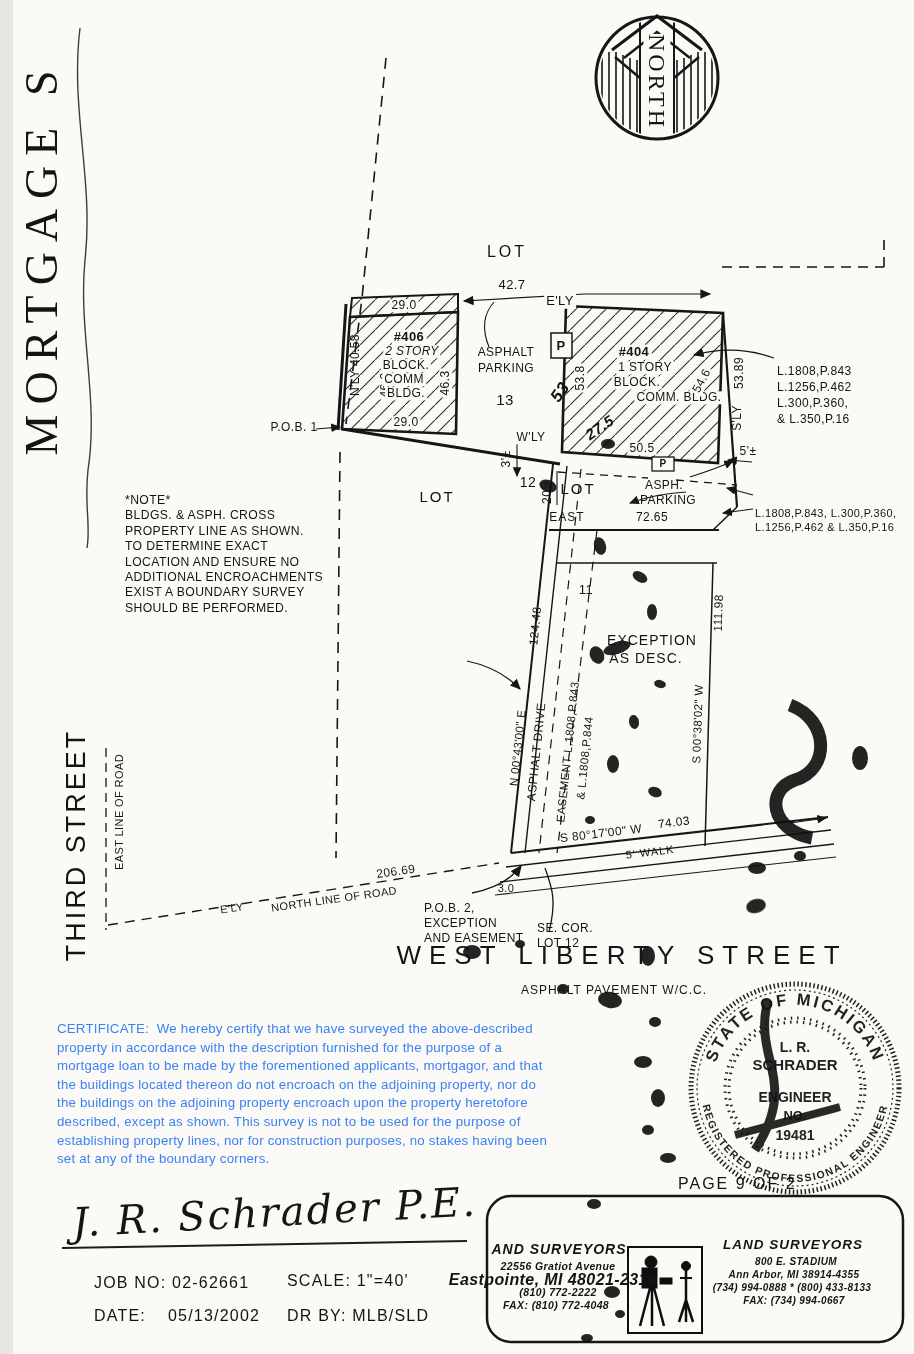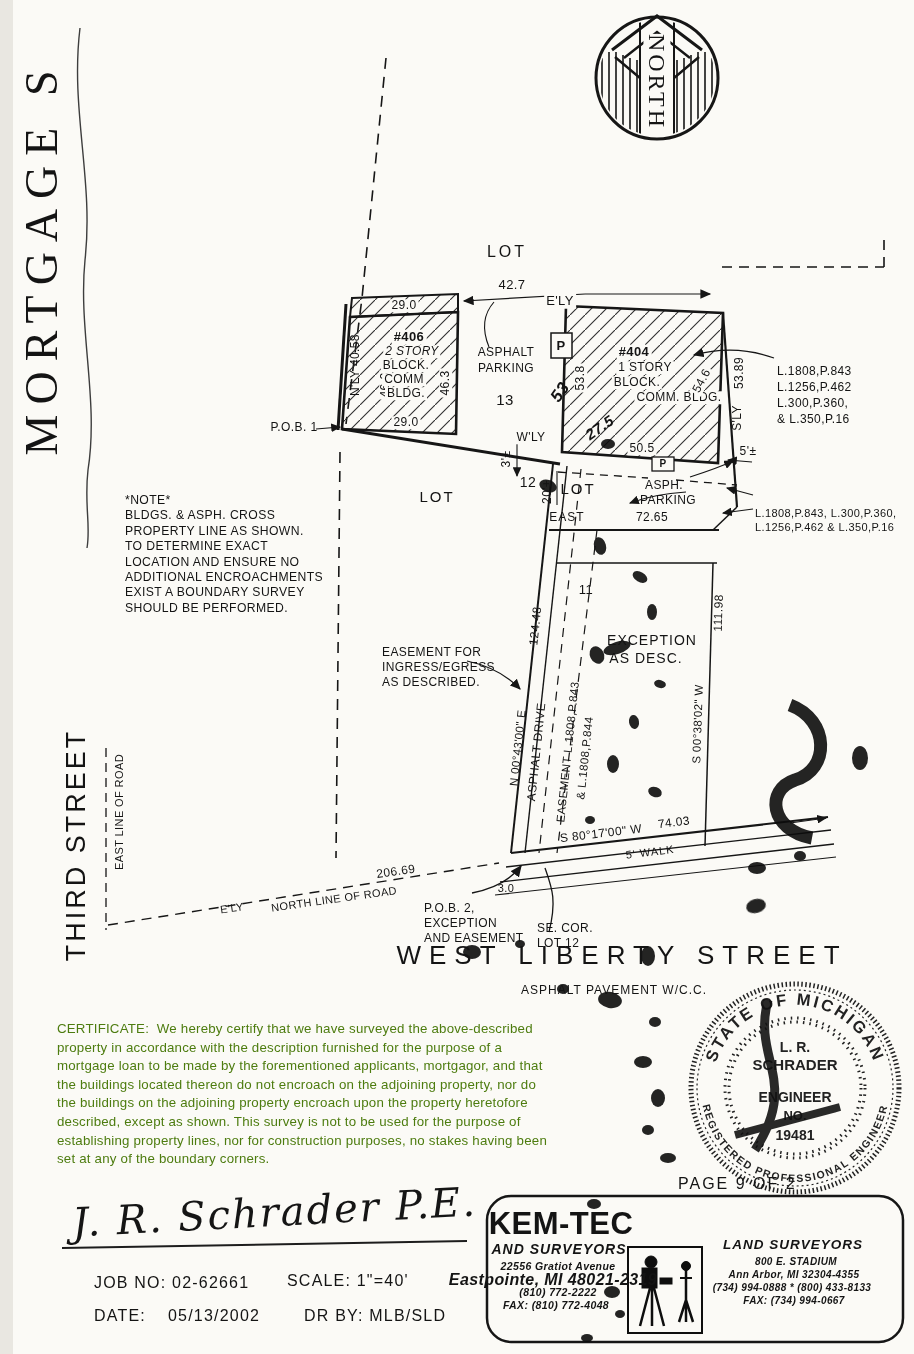--- a/index.html
+++ b/index.html
@@ -8,21 +8,21 @@
   .lbl{position:absolute;font:12px/1.12 "Liberation Sans",sans-serif;color:#141414;
        letter-spacing:.4px;white-space:nowrap;transform:translate(-50%,-50%);}
   .bgp{background:#fbfaf6;padding:0 2px;}
   .blk{position:absolute;font:12px/15px "Liberation Sans",sans-serif;color:#141414;
        letter-spacing:.4px;white-space:nowrap;margin-top:21px;}
   .blk span{display:block;}
   .serif{font-family:"Liberation Serif",serif;}
   .hand{font-style:italic;font-weight:bold;}
   svg{position:absolute;left:0;top:0;}
   .cert{position:absolute;left:57px;top:1020px;width:497px;
-        font:13.3px/18.6px "Liberation Sans",sans-serif;letter-spacing:.2px;color:#4d7c0f;}
+        font:13.3px/18.6px "Liberation Sans",sans-serif;letter-spacing:.2px;color:#3b82f6;}
   .sig{position:absolute;left:72px;top:1192px;font:italic 40px/1 "DejaVu Serif",serif;
        transform:rotate(-3deg);color:#151515;letter-spacing:2px;}
 </style>
 </head>
 <body>
 
 <div class="page">
 
   <svg width="914" height="1354" viewBox="0 0 914 1354">
     <defs>
@@ -245,25 +245,20 @@
   <div class="blk" style="left:755px;top:485px;font-size:11px;line-height:14px;">
     <span>L.1808,P.843, L.300,P.360,</span>
     <span>L.1256,P.462 &amp; L.350,P.16</span>
   </div>
   <div class="lbl" style="left:567px;top:518px;letter-spacing:1px;">EAST</div>
   <div class="lbl" style="left:652px;top:518px;">72.65</div>
 
   <div class="lbl" style="left:586px;top:590px;font-size:13px;">11</div>
   <div class="lbl" style="left:652px;top:641px;font-size:14px;letter-spacing:1px;">EXCEPTION</div>
   <div class="lbl" style="left:646px;top:659px;font-size:14px;letter-spacing:1px;">AS DESC.</div>
-  <div class="blk" style="left:382px;top:624px;">
-    <span>EASEMENT FOR</span>
-    <span>INGRESS/EGRESS</span>
-    <span>AS DESCRIBED.</span>
-  </div>
   <div class="lbl" style="left:536px;top:626px;transform:translate(-50%,-50%) rotate(-84deg);">124.48</div>
   <div class="lbl" style="left:518px;top:748px;font-size:11.5px;transform:translate(-50%,-50%) rotate(-84deg);">N 00°43'00" E</div>
   <div class="lbl" style="left:537px;top:752px;transform:translate(-50%,-50%) rotate(-84deg);">ASPHALT DRIVE</div>
   <div class="lbl" style="left:568px;top:752px;font-size:11.5px;transform:translate(-50%,-50%) rotate(-84deg);">EASEMENT L.1808,P.843</div>
   <div class="lbl" style="left:585px;top:758px;font-size:11.5px;transform:translate(-50%,-50%) rotate(-84deg);">&amp; L.1808,P.844</div>
   <div class="lbl" style="left:698px;top:724px;font-size:11.5px;transform:translate(-50%,-50%) rotate(-88deg);">S 00°38'02" W</div>
   <div class="lbl" style="left:719px;top:613px;transform:translate(-50%,-50%) rotate(-88deg);">111.98</div>
 
   <div class="lbl" style="left:601px;top:834px;transform:translate(-50%,-50%) rotate(-7deg);">S 80°17'00" W</div>
   <div class="lbl" style="left:674px;top:823px;transform:translate(-50%,-50%) rotate(-7deg);">74.03</div>
@@ -295,30 +290,29 @@
     <span>SHOULD BE PERFORMED.</span>
   </div>
 
   <div class="cert"><span>CERTIFICATE:</span>&nbsp;&nbsp;<span>We hereby certify that we have surveyed the above-described property in accordance with the description furnished for the purpose of a mortgage loan to be made by the forementioned applicants, mortgagor, and that the buildings located thereon do not encroach on the adjoining property, nor do the buildings on the adjoining property encroach upon the property heretofore described, except as shown.  This survey is not to be used for the purpose of establishing property lines, nor for construction purposes, no stakes having been set at any of the boundary corners.</span></div>
 
   <div class="sig">J. R. Schrader  P.E.</div>
   <div class="blk" style="left:94px;top:1254px;font-size:16px;letter-spacing:1.2px;">JOB NO: 02-62661</div>
   <div class="blk" style="left:287px;top:1252px;font-size:16px;letter-spacing:1.2px;">SCALE: 1"=40'</div>
   <div class="blk" style="left:94px;top:1287px;font-size:16px;letter-spacing:1.2px;">DATE:</div>
   <div class="blk" style="left:168px;top:1287px;font-size:16px;letter-spacing:1.2px;">05/13/2002</div>
-  <div class="blk" style="left:304px;top:1287px;font-size:16px;letter-spacing:1.2px;">DR BY: MLB/SLD</div>
+  <div class="blk" style="left:287px;top:1287px;font-size:16px;letter-spacing:1.2px;">DR BY: MLB/SLD</div>
 
   <div class="blk" style="left:678px;top:1155px;font-size:16px;letter-spacing:2px;">PAGE 9 OF 2</div>
 
-  <div class="lbl" style="left:561px;top:1224px;font-size:31px;font-weight:bold;letter-spacing:.5px;">KEM-TEC</div>
   <div class="lbl" style="left:559px;top:1250px;font-size:14px;font-style:italic;font-weight:bold;letter-spacing:1px;">AND SURVEYORS</div>
   <div class="lbl hand" style="left:558px;top:1267px;font-size:10.5px;">22556 Gratiot Avenue</div>
   <div class="lbl hand" style="left:553px;top:1280px;font-size:16px;">Eastpointe, MI 48021-2319</div>
   <div class="lbl hand" style="left:558px;top:1293px;font-size:10.5px;">(810) 772-2222</div>
   <div class="lbl hand" style="left:556px;top:1306px;font-size:10.5px;">FAX: (810) 772-4048</div>
 
   <div class="lbl" style="left:793px;top:1245px;font-size:13.5px;font-style:italic;font-weight:bold;letter-spacing:1px;">LAND SURVEYORS</div>
   <div class="lbl hand" style="left:796px;top:1262px;font-size:10px;">800 E. STADIUM</div>
-  <div class="lbl hand" style="left:794px;top:1275px;font-size:10px;">Ann Arbor, MI 32304-4355</div>
+  <div class="lbl hand" style="left:794px;top:1275px;font-size:10px;">Ann Arbor, MI 38914-4355</div>
   <div class="lbl hand" style="left:792px;top:1288px;font-size:10px;">(734) 994-0888 * (800) 433-8133</div>
   <div class="lbl hand" style="left:794px;top:1301px;font-size:10px;">FAX: (734) 994-0667</div>
 
 </div>
 
 </body></html>

